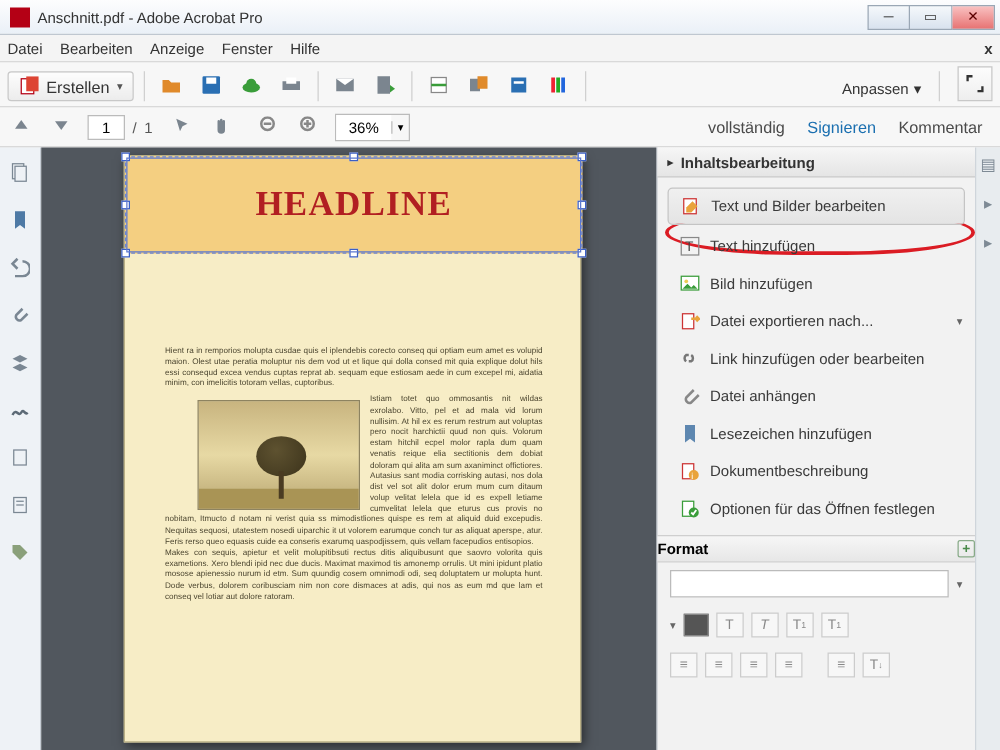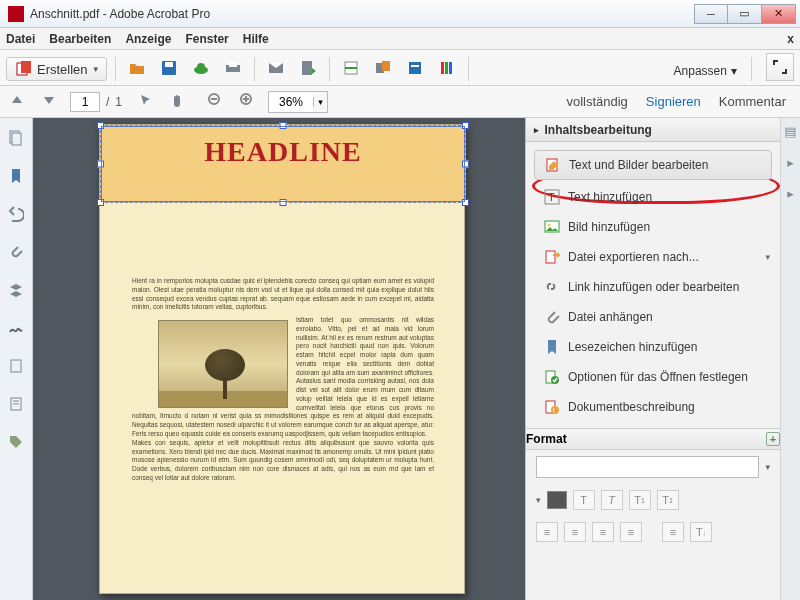--- a/index.html
+++ b/index.html
@@ -10,21 +10,21 @@
   .titlebar .icon { width:16px; height:16px; background:#b40015; margin-right:6px; }
   .titlebar .title { flex:1; color:#333; }
   .winbtns { display:flex; gap:0; }
   .winbtn { width:34px; height:20px; border:1px solid #9aa7b5; background:linear-gradient(#f5f8fb,#d8e2ee); display:flex; align-items:center; justify-content:center; font-size:11px; color:#333;}
   .winbtn.close { background:linear-gradient(#f9c1c1,#e77373); color:#5a0000;}
   .winbtn + .winbtn { border-left:none;}
 
   
   .menubar { height:22px; background:#f4f4f4; border-bottom:1px solid #cfcfcf; display:flex; align-items:center; font-size:12px; color:#333; padding:0 6px; justify-content:space-between;}
   .menus { display:flex; gap:14px;}
-  .menus span { cursor:default;font-weight:bold;}
+  .menus span { cursor:default;}
   .menuclose { font-weight:bold; cursor:default;}
 
   
   .toolbar { background:#f7f7f7; border-bottom:1px solid #cfcfcf; display:flex; align-items:flex-end; padding:4px 6px; gap:6px; font-size:12px; color:#333;}
   .toolbar .sep { width:1px; height:24px; background:#d0d0d0; margin:0 2px;}
   .tbtn { width:26px; height:26px; display:flex; align-items:center; justify-content:center; border:1px solid transparent; border-radius:3px;}
   .tbtn svg { width:18px; height:18px;}
   .erstellen { display:flex; align-items:center; gap:6px; padding:3px 8px; border:1px solid #c8c8c8; border-radius:3px; background:linear-gradient(#fdfdfd,#ececec); font-size:13px;}
   .erstellen .caret { font-size:9px; color:#555;}
   .anpassen { margin-left:auto; display:flex; align-items:center; gap:4px; padding:3px 6px; font-size:12px;}
@@ -41,21 +41,21 @@
 
   
   .main { display:flex; height: calc(600px - 28px - 22px - 36px - 32px); }
   .leftrail { width:33px; background:#eef2f6; border-right:1px solid #c6cdd5; display:flex; flex-direction:column; align-items:center; padding-top:10px; gap:18px;}
   .leftrail .ritem { width:20px; height:20px; color:#7a8793; display:flex; align-items:center; justify-content:center;}
 
   .docarea { flex:1; background:#51575e; position:relative; overflow:hidden;}
   .page { position:absolute; left:66px; top:6px; width:366px; height:470px; background:#f7edc6; border:1px solid #b9af85; box-shadow:2px 3px 8px rgba(0,0,0,.5);}
   .headbox { position:absolute; left:0; top:0; width:366px; height:78px; background:#f4cf81; border:1px dashed #6b85d6;}
   .headbox::after{content:"";position:absolute;inset:0;border:1px solid #5c78cf;}
-  .headline { font-family:Georgia,serif; font-weight:bold; color:#b11f22; font-size:28px; letter-spacing:1px; text-align:center; padding-top:10px;}
+  .headline { font-family:Georgia,serif; font-weight:bold; color:#b11f22; font-size:28px; letter-spacing:1px; text-align:center; padding-top:22px;}
   
   .handle { position:absolute; width:7px; height:7px; background:#fff; border:1px solid #3b5fc5;}
   .h-tl{left:-4px;top:-4px}.h-tm{left:50%;top:-4px;transform:translateX(-50%)}.h-tr{right:-4px;top:-4px}
   .h-ml{left:-4px;top:50%;transform:translateY(-50%)}.h-mr{right:-4px;top:50%;transform:translateY(-50%)}
   .h-bl{left:-4px;bottom:-4px}.h-bm{left:50%;bottom:-4px;transform:translateX(-50%)}.h-br{right:-4px;bottom:-4px}
 
   .body { position:absolute; left:32px; top:152px; width:302px; font-size:6.5px; line-height:1.35; color:#4b452f; text-align:justify; font-family:Georgia,serif;}
   .bodyimg { float:left; width:130px; height:88px; margin:4px 8px 2px 26px; border:1px solid #8d8360; background:linear-gradient(#c8b47f 0%, #e7d9a4 50%, #b7a46f 100%); position:relative; overflow:hidden;}
   .tree { position:absolute; left:46px; bottom:8px; width:40px; height:54px;}
   .tree .trunk{position:absolute;left:18px;bottom:0;width:4px;height:22px;background:#4a3b22;}
@@ -380,33 +380,33 @@
           <span>Datei anhängen</span>
         </div>
         <div class="pitem">
           <svg class="ico">
               <path d="M4 1h8v14l-4-3-4 3z" fill="#5e87b0"></path>
             </svg>
           <span>Lesezeichen hinzufügen</span>
         </div>
         <div class="pitem">
           <svg class="ico">
+              <rect x="2" y="2" width="9" height="12" fill="#fff" stroke="#c33"></rect>
+              <circle cx="11" cy="11" r="4" fill="#e9a33b"></circle>
+              <text x="9" y="14" font-size="7" fill="#fff">i</text>
+            </svg>
+          <span>Dokumentbeschreibung</span>
+        </div>
+        <div class="pitem">
+          <svg class="ico">
               <rect x="2" y="2" width="9" height="12" fill="#fff" stroke="#3a9d3a"></rect>
               <circle cx="11" cy="11" r="4" fill="#3a9d3a"></circle>
               <path d="M9 11l1.5 1.5L13 9" stroke="#fff" fill="none" stroke-width="1.5"></path>
             </svg>
           <span>Optionen für das Öffnen festlegen</span>
-        </div>
-        <div class="pitem">
-          <svg class="ico">
-              <rect x="2" y="2" width="9" height="12" fill="#fff" stroke="#c33"></rect>
-              <circle cx="11" cy="11" r="4" fill="#e9a33b"></circle>
-              <text x="9" y="14" font-size="7" fill="#fff">i</text>
-            </svg>
-          <span>Dokumentbeschreibung</span>
         </div>
       </div>
 
       <div class="formathead">
         <span>Format</span>
         <div class="plus">+</div>
       </div>
       <div class="fmtrow">
         <div class="fmtdrop"></div>
         <span style="font-size:9px;color:#666">▾</span>

